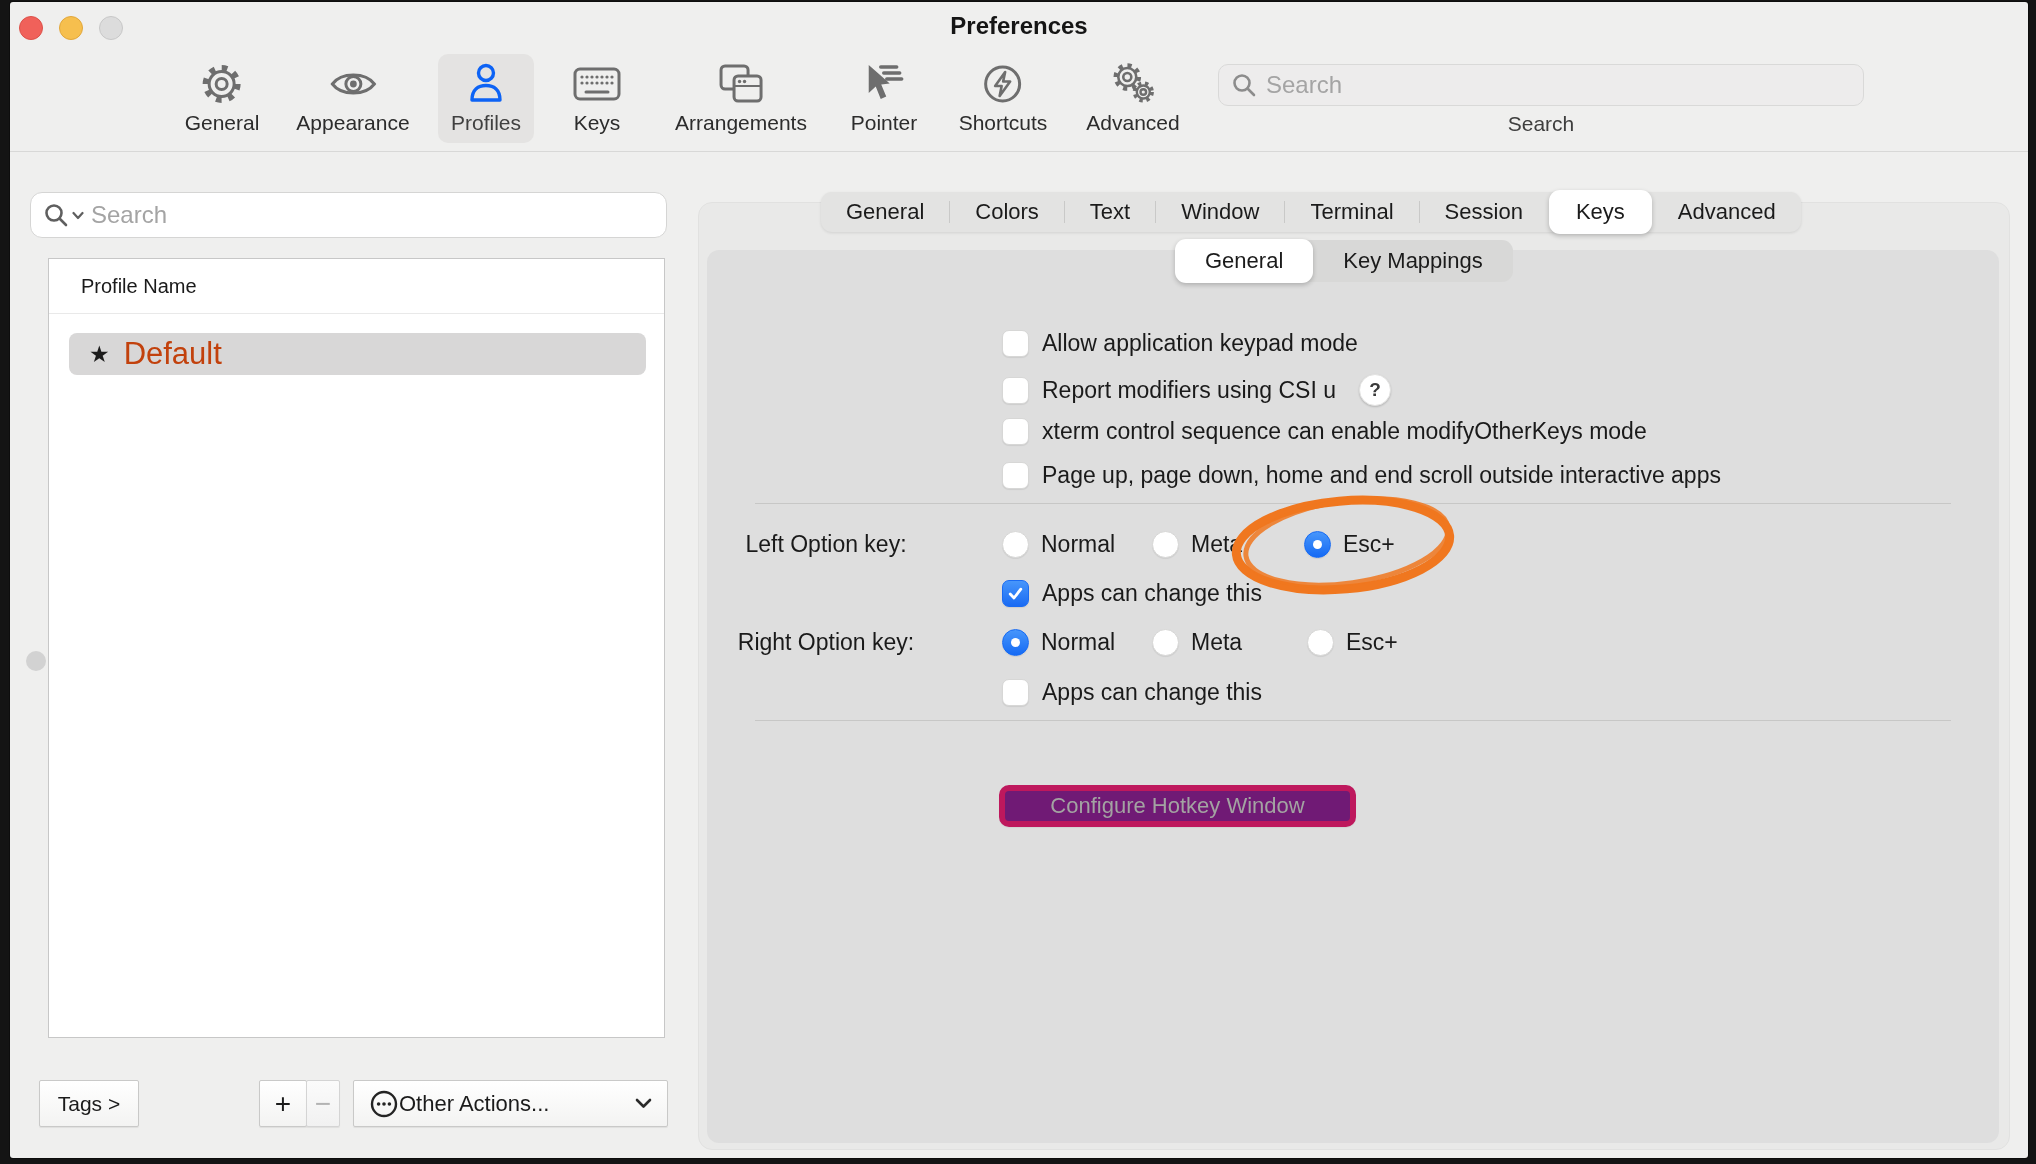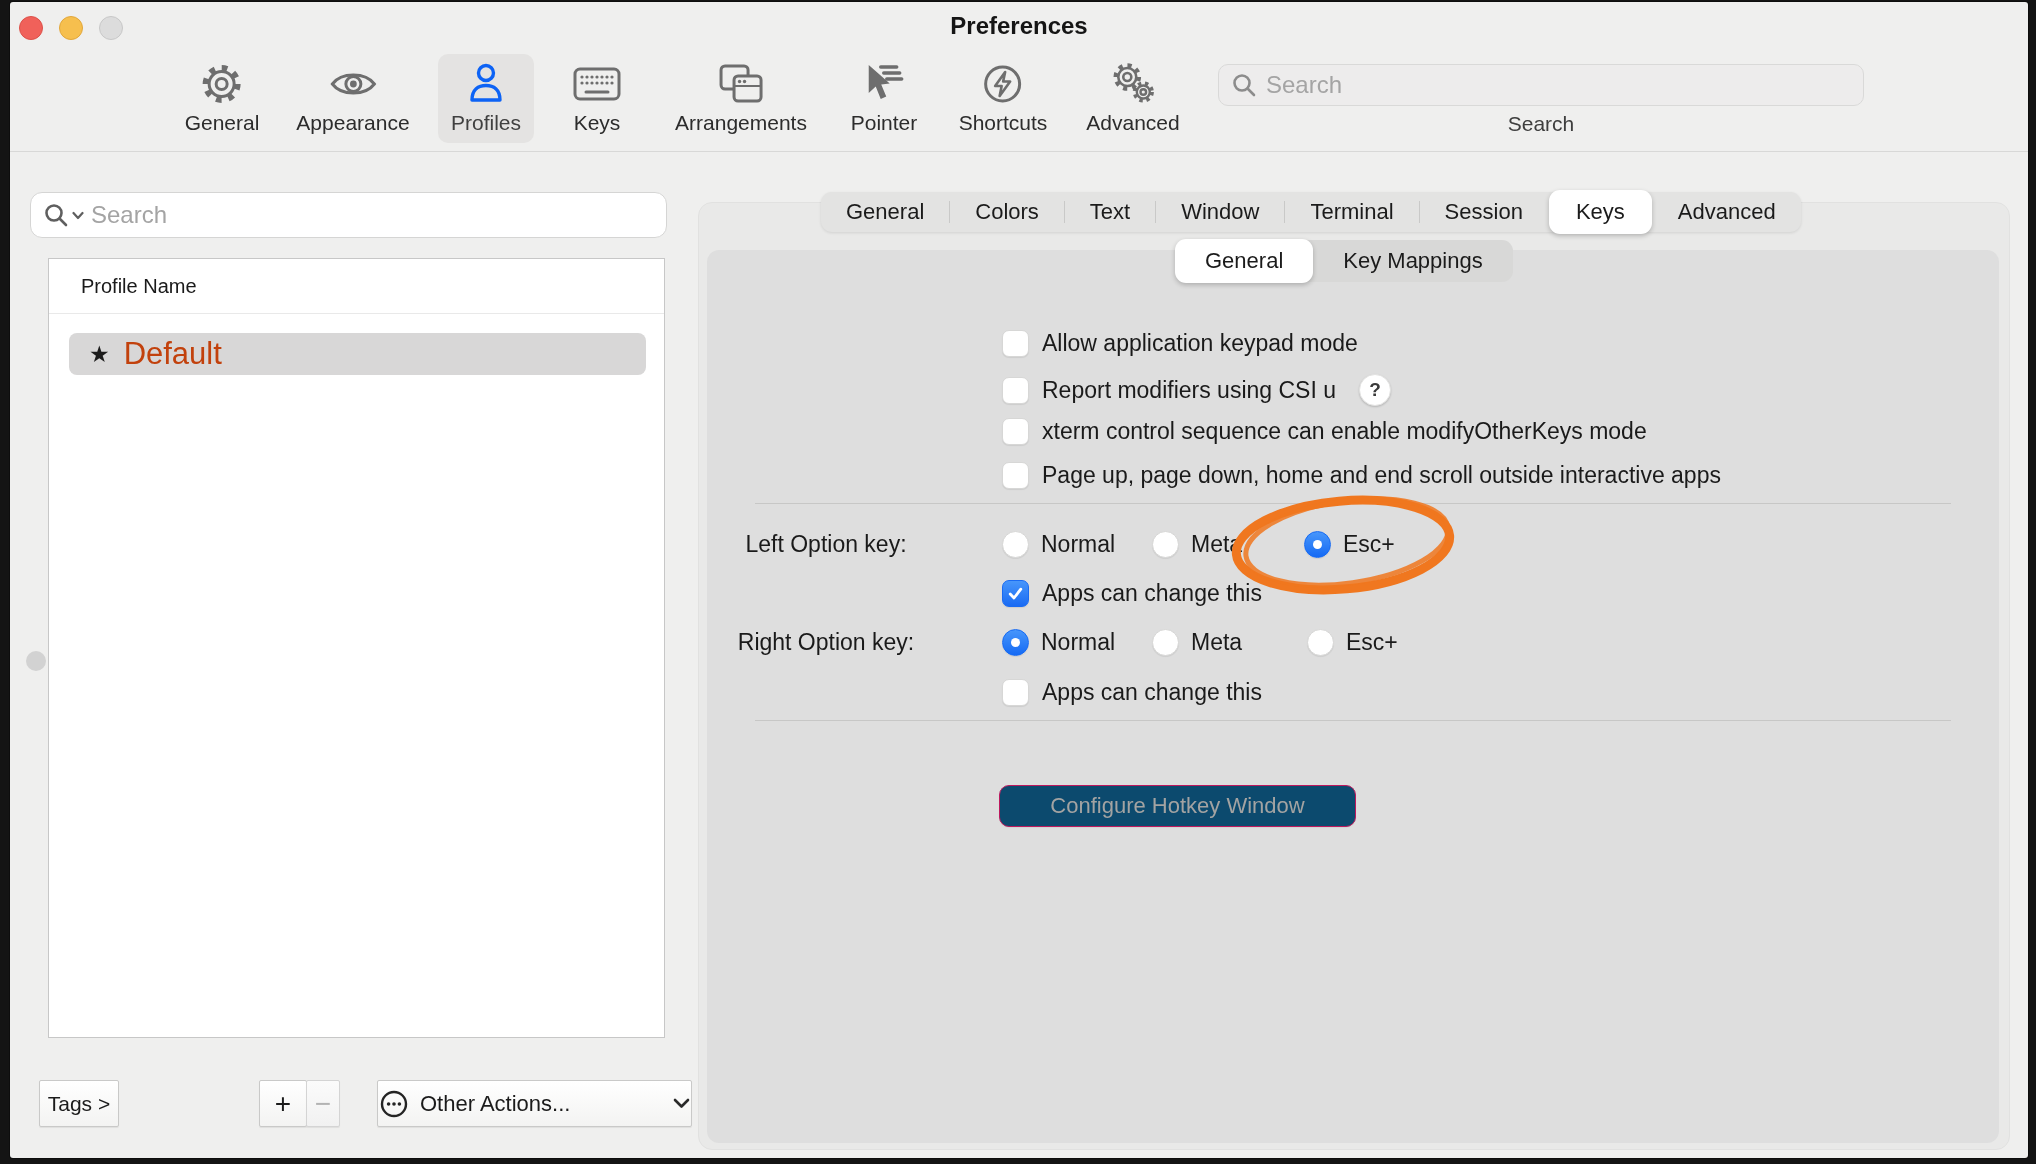--- a/index.html
+++ b/index.html
@@ -38,26 +38,26 @@
   .plist-divider{position:absolute;left:0;top:54px;width:100%;height:1px;background:#e9e9e9;}
   .prow{position:absolute;left:20px;top:74px;width:577px;height:42px;border-radius:8px;background:#d8d7d7;
         display:flex;align-items:center;gap:14px;padding-left:20px;box-sizing:border-box;}
   .prow .star{font-size:23px;color:#1c1c1c;line-height:1;}
   .prow .pname{font-size:31px;color:#c2410c;}
   .side-dot{left:16px;top:649px;width:20px;height:20px;border-radius:50%;background:#d2d2d2;}
 
   .mac-btn{background:linear-gradient(180deg,#ffffff,#f3f3f2);border:1px solid #c9c9c8;border-radius:2px;
            box-shadow:0 1px 1px rgba(0,0,0,.07);display:flex;align-items:center;justify-content:center;
            font-size:21px;color:#1b1b1b;box-sizing:border-box;}
-  .tags-btn{left:29px;top:1078px;width:80px;height:47px;}
+  .tags-btn{left:29px;top:1078px;width:100px;height:47px;}
   .add-btn{left:249px;top:1078px;width:48px;height:47px;font-size:28px;font-weight:400;}
   .remove-btn{left:296px;top:1078px;width:34px;height:47px;font-size:28px;color:#b3b3b3;
               background:linear-gradient(180deg,#fbfbfb,#f1f1f1);border:1px solid #d4d4d4;}
   .other-actions{left:343px;top:1078px;width:315px;height:47px;font-size:22px;justify-content:flex-start;
-                 gap:11px;padding:0 1px;margin-left:24px;}
+                 gap:0;padding:0 15px;}
   .other-actions .chev{margin-left:auto;display:flex;}
 
   
   .outer-panel{left:688px;top:200px;width:1312px;height:948px;background:#e9e9e8;border:1px solid #e1e1e0;
                border-radius:14px;box-sizing:border-box;}
   .content{left:697px;top:248px;width:1292px;height:893px;background:#dedede;border-radius:12px;}
   .main-tabs{left:811px;top:190px;height:40px;background:#e3e3e2;border-radius:11px;display:flex;
              align-items:center;box-shadow:0 1px 3px rgba(0,0,0,.10);}
   .main-tab{padding:0 25px;font-size:22px;color:#1b1b1b;height:40px;display:flex;align-items:center;white-space:nowrap;}
   .main-tab.sel{background:#ffffff;border-radius:11px;height:44px;margin:-2px 0;
@@ -76,21 +76,21 @@
   .rd{width:27px;height:27px;border-radius:50%;background:#fff;border:1px solid #d7d7d6;box-sizing:border-box;
       box-shadow:0 1px 1px rgba(0,0,0,.08);position:relative;flex:none;}
   .rd.on{background:linear-gradient(180deg,#4796fb,#156af4);border-color:#156af4;}
   .rd.on::after{content:"";position:absolute;left:8px;top:8px;width:9px;height:9px;border-radius:50%;background:#fff;}
   .help-btn{width:30px;height:30px;border-radius:50%;background:#fff;border:1px solid #e2e2e1;
             box-shadow:0 1px 2px rgba(0,0,0,.18);display:flex;align-items:center;justify-content:center;
             font-size:19px;font-weight:700;color:#3a3a3a;margin-left:10px;}
   .hdiv{position:absolute;height:1px;background:#c7c7c6;}
   .opt-label{position:absolute;width:312px;text-align:center;font-size:23px;color:#1a1a1a;}
   .pair{position:absolute;display:flex;align-items:center;gap:12px;font-size:23px;color:#1a1a1a;}
-  .config-btn{left:989px;top:783px;width:357px;height:42px;background:#0c4a6e;border:1px solid #be185d;
+  .config-btn{left:989px;top:783px;width:357px;height:42px;background:#701a75;border:6px solid #be185d;
               border-radius:10px;display:flex;align-items:center;justify-content:center;font-size:22px;
               color:#a3a3a2;box-sizing:border-box;box-shadow:0 1px 1px rgba(0,0,0,.05);}
   .annotation-svg{left:0;top:0;width:2018px;height:1156px;pointer-events:none;}
 </style>
 </head>
 <body>
 
 <div class="stage">
 <div class="window">
 

